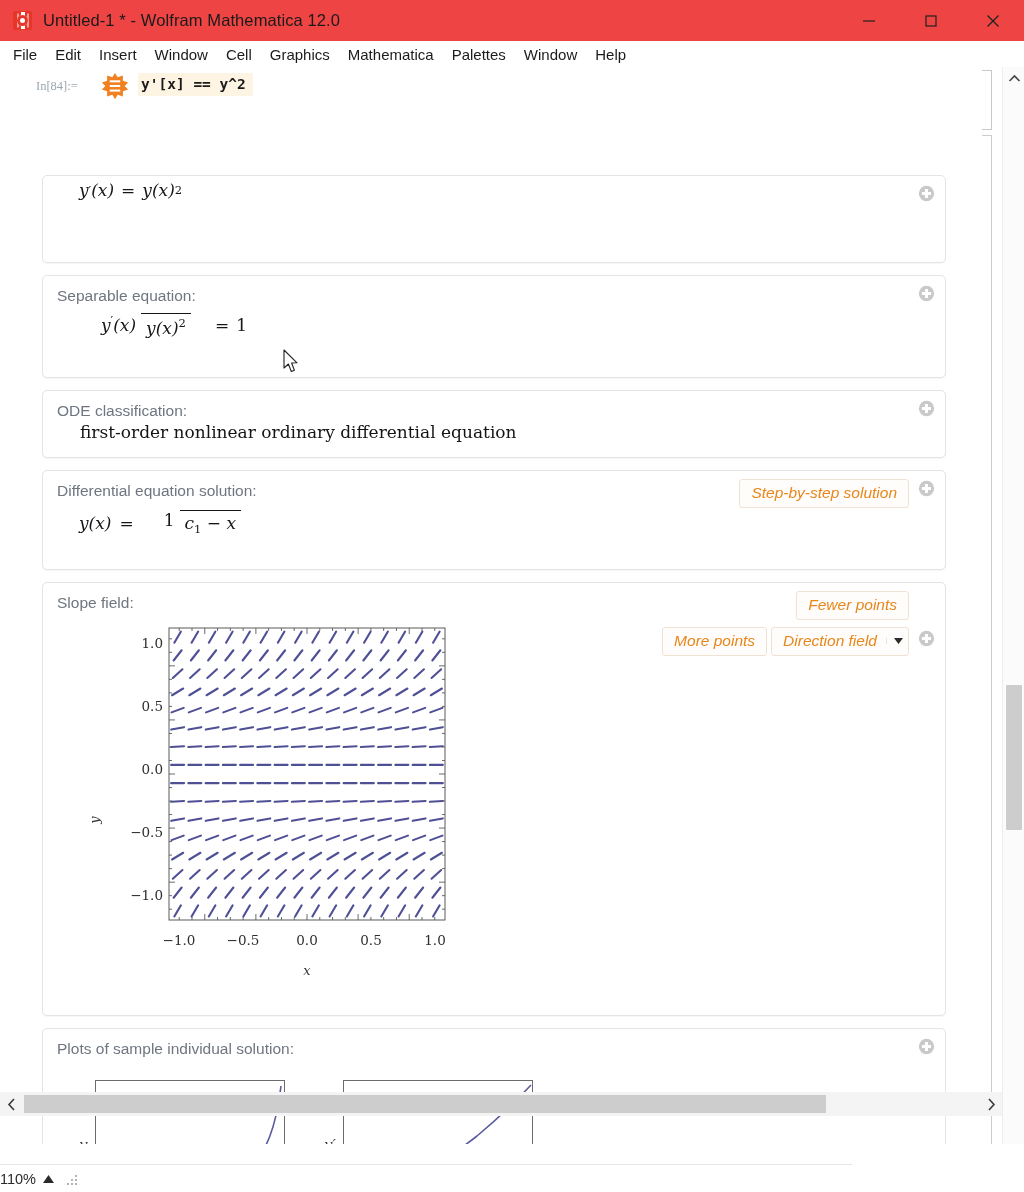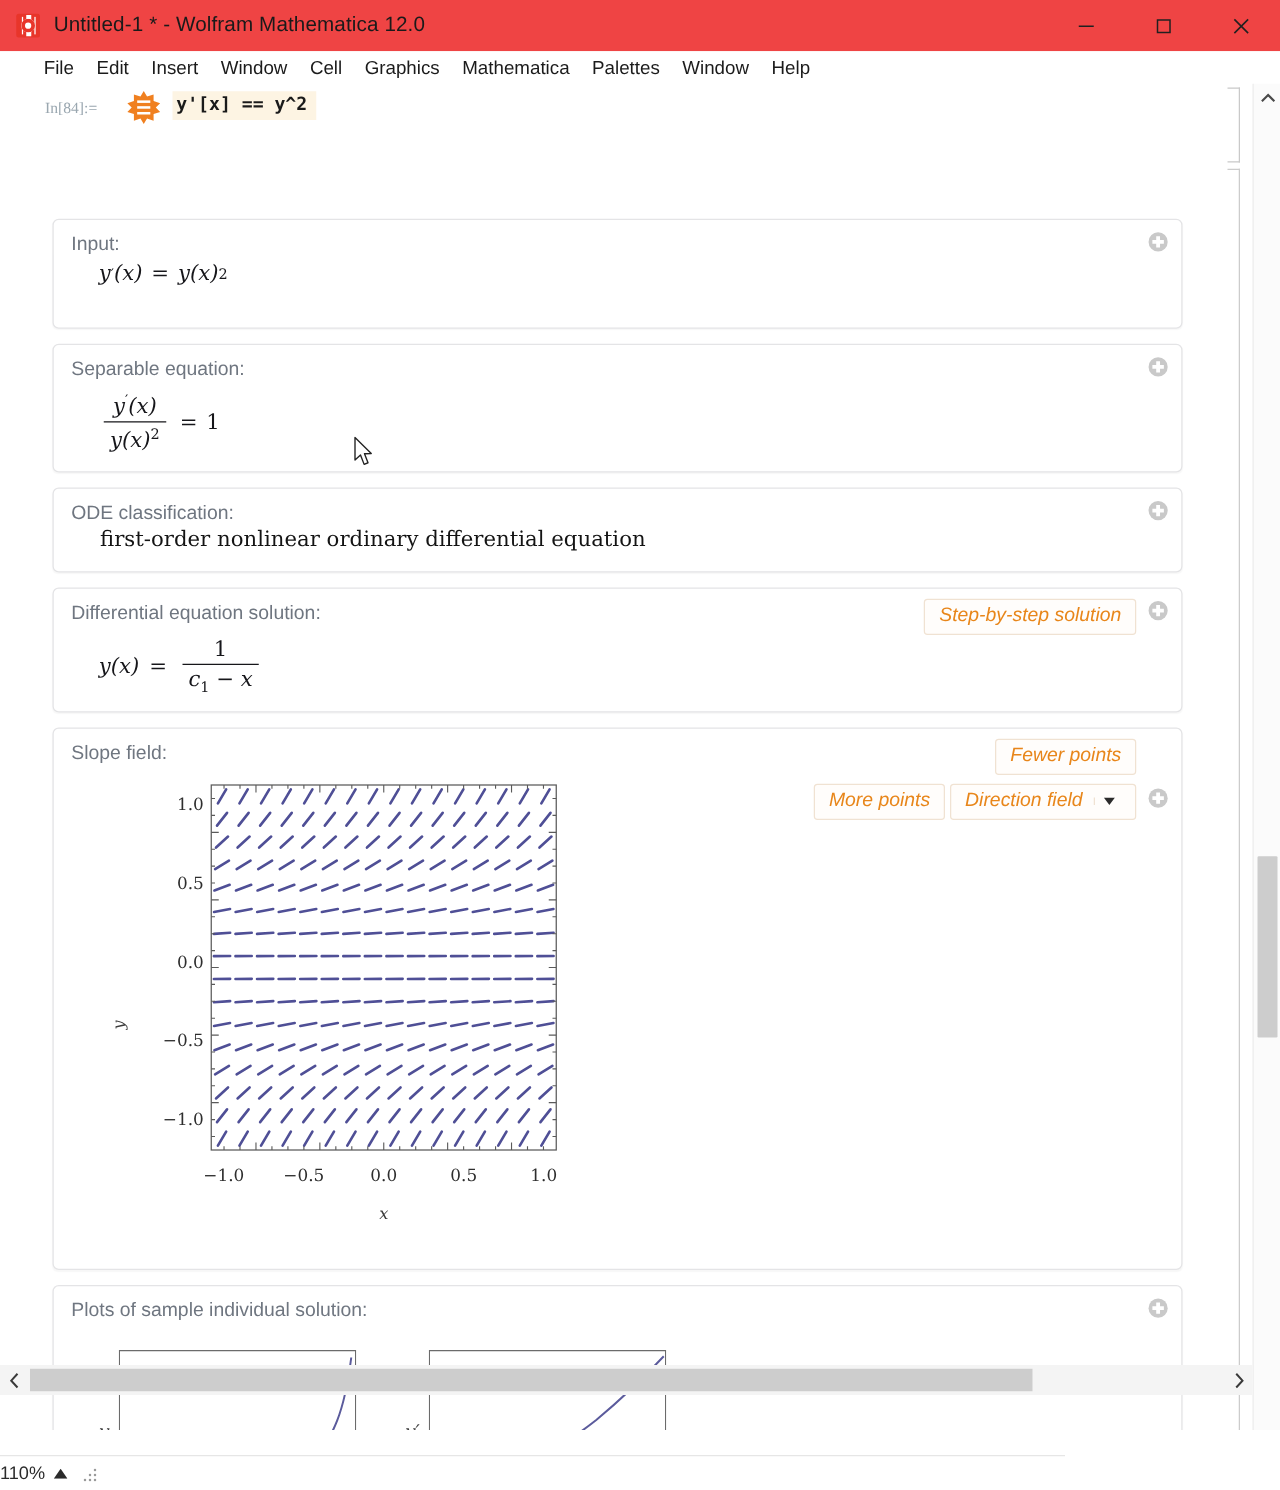--- a/index.html
+++ b/index.html
@@ -41,21 +41,21 @@
   .win-buttons { margin-left: auto; display: flex; height: 41px; }
   .win-btn {
     width: 62px; height: 41px; display: flex; align-items: center; justify-content: center;
     color: #202020;
   }
   .win-btn svg { display: block; }
 
   
   .menubar {
     position: absolute; top: 41px; left: 0; width: 1024px; height: 26px;
-    display: flex; align-items: center; padding-left: 26px;
+    display: flex; align-items: center; padding-left: 4px;
     background: #ffffff;
   }
   .menu-item {
     font-size: 15px; color: #1b1b1b; padding: 2px 9px; white-space: nowrap;
   }
 
   
   .notebook {
     position: absolute; top: 67px; left: 0; width: 1002px; height: 1077px;
     background: #ffffff; overflow: hidden;
@@ -130,31 +130,31 @@
     background: #fffdfb;
     color: #e8861a;
     font-size: 15.5px;
     padding: 4px 11px 5px 11px;
     white-space: nowrap;
     font-family: "Liberation Sans", sans-serif;
     line-height: 1.15;
     font-style: italic;
   }
   .btn-row { display: flex; gap: 4px; align-items: center; }
-  .wa-btn.with-caret { display: flex; align-items: center; gap: 0; padding-right: 16px; }
+  .wa-btn.with-caret { display: flex; align-items: center; gap: 0; padding-right: 5px; }
   .caret-sep { border-left: 1px solid #f0e2d2; margin-left: 9px; padding-left: 7px; display:flex; align-items:center; }
 
   
   .math { font-family: "DejaVu Serif", serif; font-size: 17px; color: #16161a; }
   .math i, .mi { font-style: italic; }
   .sup { font-size: 0.68em; vertical-align: super; font-style: normal; }
   .sub { font-size: 0.68em; vertical-align: sub; font-style: normal; }
   .frac {
-    display: inline-flex; flex-direction: column; align-items: center;
-    vertical-align: middle; margin: 0 4px;
+    display: inline-flex; flex-direction: row; 
+    vertical-align: middle; margin: 0 17px;
   }
   .frac .num { padding: 0 5px 1px 5px; }
   .frac .den { padding: 2px 5px 0 5px; border-top: 1.2px solid #16161a; }
   .eqrow { display: flex; align-items: center; }
 
   .class-text {
     font-family: "DejaVu Serif", serif; font-size: 17px; color: #141414;
     padding-top: 6px; padding-left: 1px;
   }
 
@@ -264,21 +264,20 @@
     </svg>
     <div class="in-code">y'[x] == y^2</div>
   </div>
 
   <div class="cell-bracket-out"></div>
   <div class="cell-bracket-in"></div>
 
   <div class="pods">
 
     <div class="pod" style="height:88px;">
-      <div class="pod-title">Input:</div>
       <div class="pod-body">
         <span class="math eqrow" style="display:inline-flex;">
           <i class="mi">y</i>
             <span class="sup">′</span>
             <i class="mi">(x)</i>
           <span style="margin:0 7px;">=</span>
           <i class="mi">y</i>
             <i class="mi">(x)</i>
             <span class="sup">2</span>
         </span>

